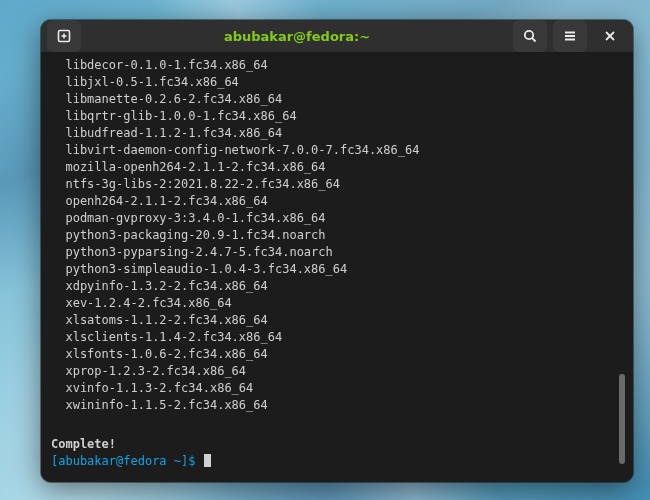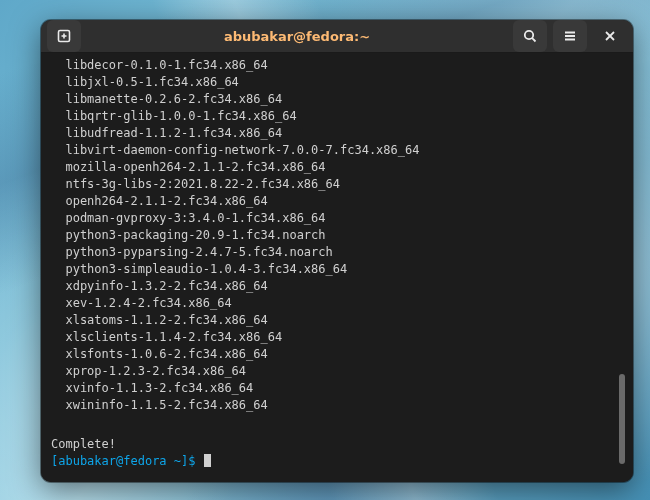--- a/index.html
+++ b/index.html
@@ -59,21 +59,21 @@
     align-items: center;
     justify-content: center;
     color: #eaeaea;
     background: #393939;
   }
   .tb-btn.flat { background: transparent; }
   .tb-btn svg { display: block; }
   .title {
     flex: 1;
     text-align: center;
-    color: #fdba74;
+    color: #84cc16;
     font-size: 13px;
     font-weight: 600;
   }
   .right-group { display: flex; gap: 6px; }
   .terminal-body {
     flex: 1;
     position: relative;
     background: #1c1c1c;
     padding: 4px 4px 16px 10px;
     display: flex;
@@ -81,21 +81,21 @@
   .terminal-content {
     flex: 1;
     font-family: "DejaVu Sans Mono", "Liberation Mono", monospace;
     font-size: 12px;
     line-height: 17px;
     color: #d0d0d0;
     white-space: pre;
     overflow: hidden;
   }
   .pkg { color: #d0d0d0; }
-  .complete { margin-top: 22px; }
+  .complete { margin-top: 22px; font-weight: bold; }
   .prompt { color: #0ea5e9; }
   .scrollbar-track {
     width: 10px;
     position: relative;
     margin: 2px 2px 2px 0;
   }
   .scrollbar-thumb {
     position: absolute;
     left: 2px;
     width: 6px;

